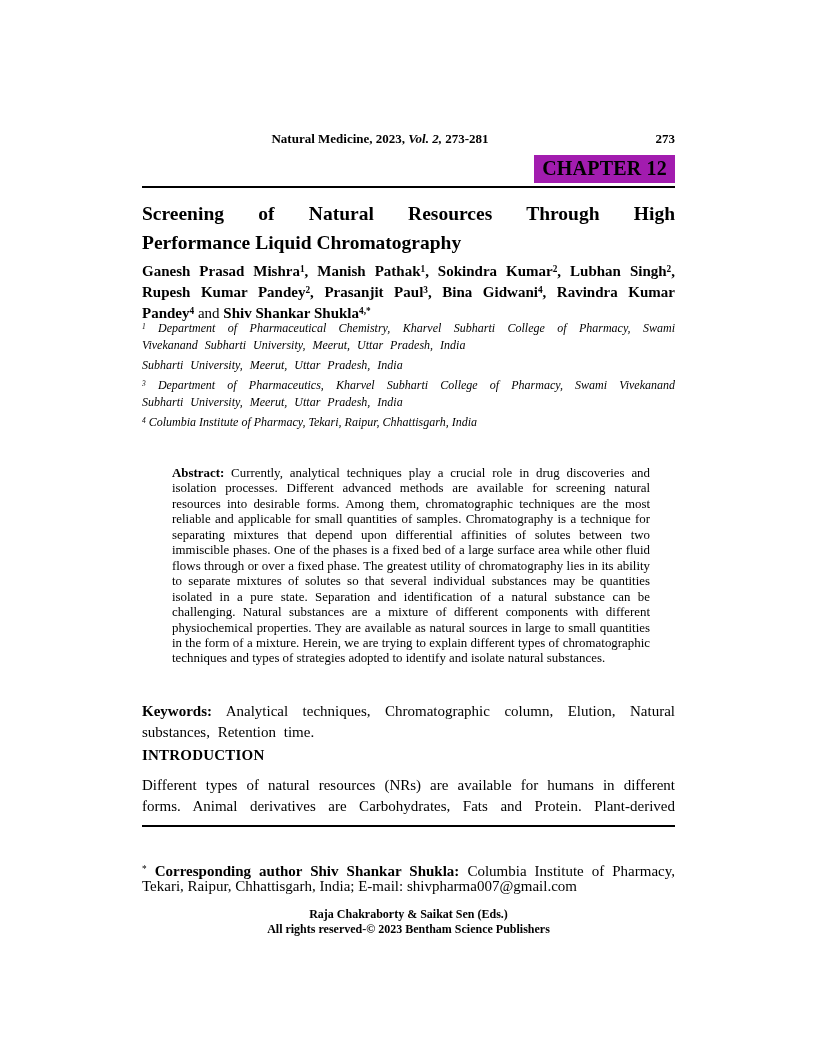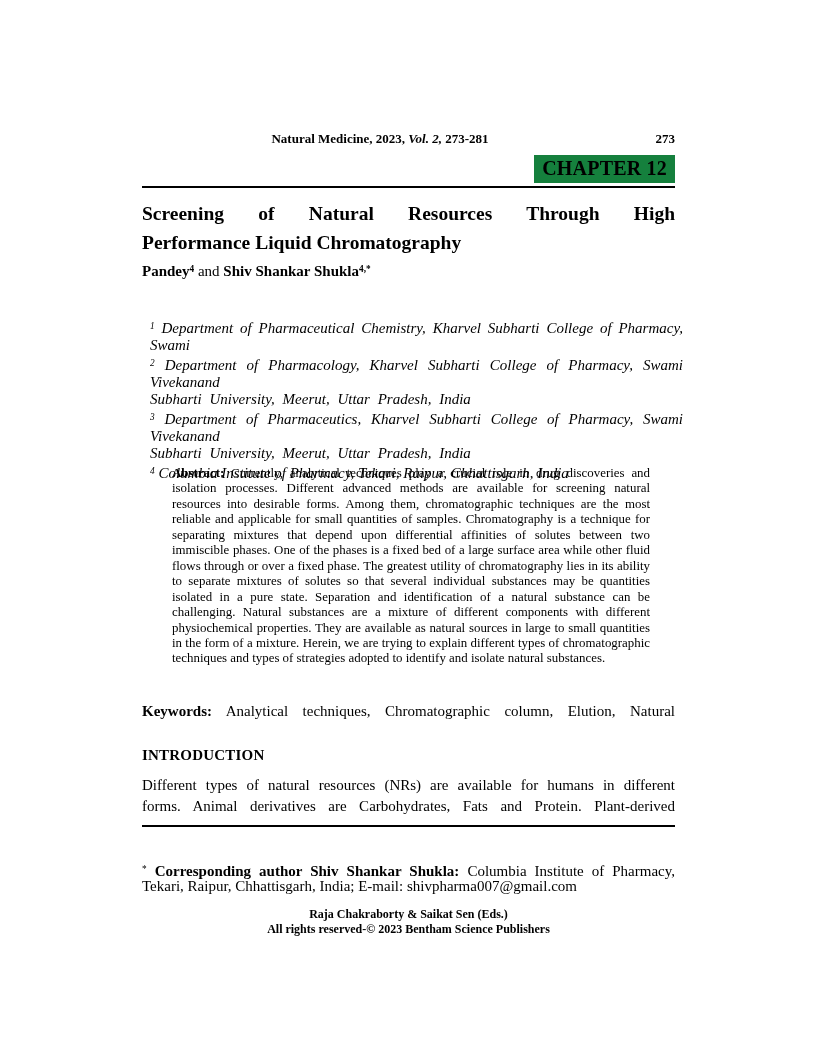--- a/index.html
+++ b/index.html
@@ -10,26 +10,26 @@
   .abs{position:absolute;left:142px;width:533px;}
   .jl{text-align:justify;text-align-last:justify;}
   .ws{word-spacing:4px;}
   sup{font-size:0.62em;line-height:0;position:relative;top:-0.45em;vertical-align:baseline;}
 
   #journal-row{top:131px;display:flex;font-size:13px;font-weight:bold;}
   #journal-center{flex:1;text-align:center;}
   #page-num{width:57px;text-align:right;}
 
   #chapter-row{top:155px;text-align:right;}
-  .chapter-badge{display:inline-block;background:#15803d;font-size:20px;font-weight:bold;padding:2px 8px 3px 8px;letter-spacing:0.2px;}
+  .chapter-badge{display:inline-block;background:#a21caf;font-size:20px;font-weight:bold;padding:2px 8px 3px 8px;letter-spacing:0.2px;}
   #header-rule{top:186px;height:2px;background:#000;}
 
   #title-block{top:199px;font-size:19.5px;font-weight:bold;line-height:29px;}
   #authors-block{top:261px;font-size:15px;font-weight:bold;line-height:21px;}
-  #affil-block{top:320px;font-size:15px;font-style:italic;line-height:17px;margin-left:8px;}
+  #affil-block{top:320px;font-size:12px;font-style:italic;line-height:17px;}
   .aff{margin-bottom:3px;}
 
   #abstract-block{top:466px;left:172px;width:478px;font-size:12.9px;line-height:15.45px;text-align:justify;}
   #keywords-block{top:701px;font-size:15px;line-height:21px;}
   #intro-heading{top:747px;font-size:15px;font-weight:bold;letter-spacing:0.2px;}
   #intro-block{top:775px;font-size:15px;line-height:21px;}
 
   #footnote-rule{top:825px;height:1.5px;background:#000;}
   #footnote-block{top:864px;font-size:15px;line-height:15px;text-align:justify;}
   #footer-block{top:863px;font-size:12px;font-weight:bold;text-align:center;line-height:14.5px;margin-top:44px;}
@@ -48,44 +48,47 @@
     <span class="chapter-badge">CHAPTER 12</span>
   </div>
   <div class="abs" id="header-rule"></div>
 
   <div class="abs" id="title-block">
     <div class="jl">Screening of Natural Resources Through High</div>
     <div>Performance Liquid Chromatography</div>
   </div>
 
   <div class="abs" id="authors-block">
+    <div class="jl"><span>Ganesh Prasad Mishra</span><sup>1</sup><span>, Manish Pathak</span><sup>1</sup><span>, Sokindra Kumar</span><sup>2</sup><span>, Lubhan Singh</span><sup>2</sup><span>,</span></div>
+    <div class="jl"><span>Rupesh Kumar Pandey</span><sup>2</sup><span>, Prasanjit Paul</span><sup>3</sup><span>, Bina Gidwani</span><sup>4</sup><span>, Ravindra Kumar</span></div>
     <div><span>Pandey</span><sup>4</sup><span style="font-weight: normal;"> and </span><span>Shiv Shankar Shukla</span><sup>4,*</sup></div>
   </div>
 
   <div class="abs" id="affil-block">
     <div class="aff">
       <div class="jl"><sup>1</sup><span> Department of Pharmaceutical Chemistry, Kharvel Subharti College of Pharmacy, Swami</span></div>
+      <div class="ws">Vivekanand Subharti University, Meerut, Uttar Pradesh, India</div>
     </div>
     <div class="aff">
-      <div class="jl"><sup>2</sup><span> Department of Pharmacology, Kharvel Subharti College of Pharmacy, Swami Vivekanand</span></div>
       <div class="ws">Subharti University, Meerut, Uttar Pradesh, India</div>
     </div>
     <div class="aff">
       <div class="jl"><sup>3</sup><span> Department of Pharmaceutics, Kharvel Subharti College of Pharmacy, Swami Vivekanand</span></div>
       <div class="ws">Subharti University, Meerut, Uttar Pradesh, India</div>
     </div>
     <div class="aff">
       <div><sup>4</sup><span> Columbia Institute of Pharmacy, Tekari, Raipur, Chhattisgarh, India</span></div>
     </div>
   </div>
 
   <div class="abs" id="abstract-block"><span style="font-weight: bold;">Abstract:</span><span> Currently, analytical techniques play a crucial role in drug discoveries and isolation processes. Different advanced methods are available for screening natural resources into desirable forms. Among them, chromatographic techniques are the most reliable and applicable for small quantities of samples. Chromatography is a technique for separating mixtures that depend upon differential affinities of solutes between two immiscible phases. One of the phases is a fixed bed of a large surface area while other fluid flows through or over a fixed phase. The greatest utility of chromatography lies in its ability to separate mixtures of solutes so that several individual substances may be quantities isolated in a pure state. Separation and identification of a natural substance can be challenging. Natural substances are a mixture of different components with different physiochemical properties. They are available as natural sources in large to small quantities in the form of a mixture. Herein, we are trying to explain different types of chromatographic techniques and types of strategies adopted to identify and isolate natural substances.</span></div>
 
   <div class="abs" id="keywords-block">
     <div class="jl"><span style="font-weight: bold; margin-top: 17px;">Keywords:</span><span> Analytical techniques, Chromatographic column, Elution, Natural</span></div>
+    <div class="ws">substances, Retention time.</div>
   </div>
 
   <div class="abs" id="intro-heading">INTRODUCTION</div>
 
   <div class="abs" id="intro-block">
     <div class="jl">Different types of natural resources (NRs) are available for humans in different</div>
     <div class="jl">forms. Animal derivatives are Carbohydrates, Fats and Protein. Plant-derived</div>
   </div>
 
   <div class="abs" id="footnote-rule"></div>

